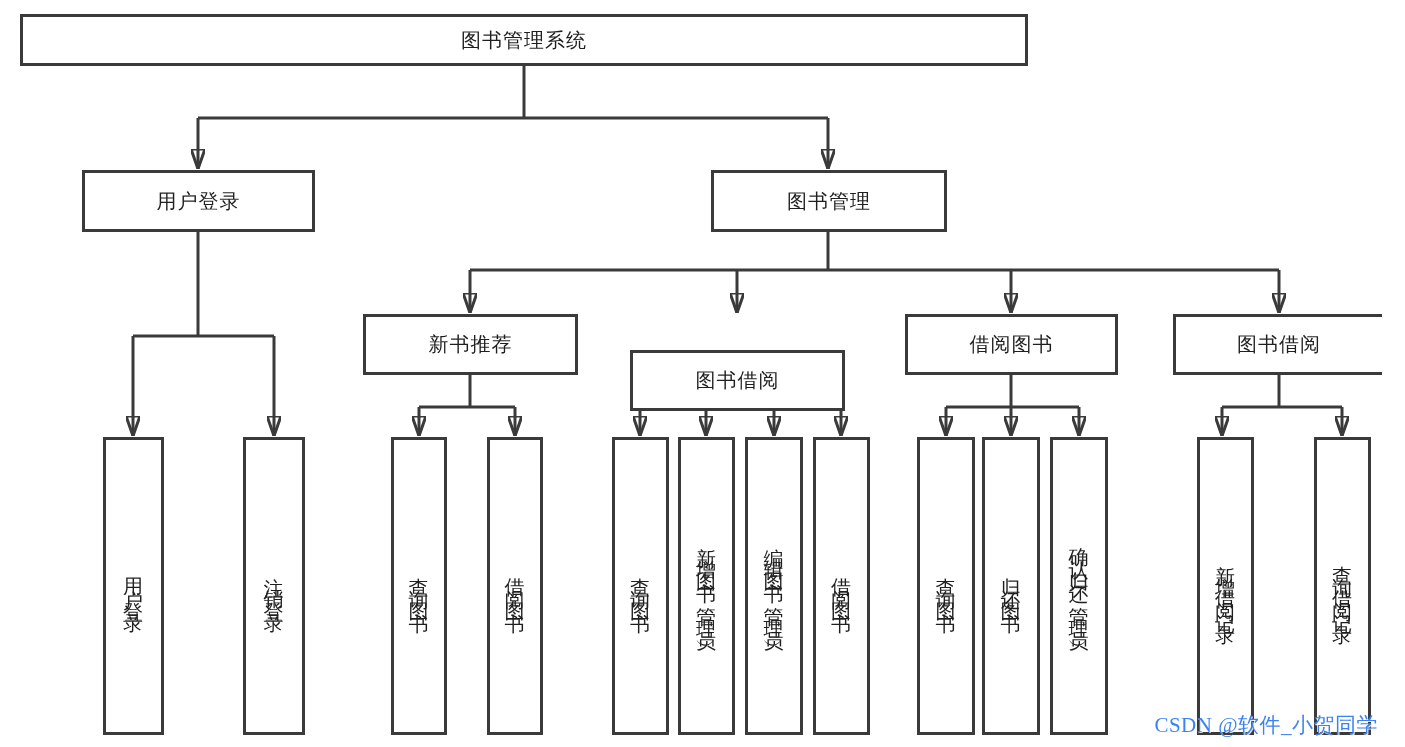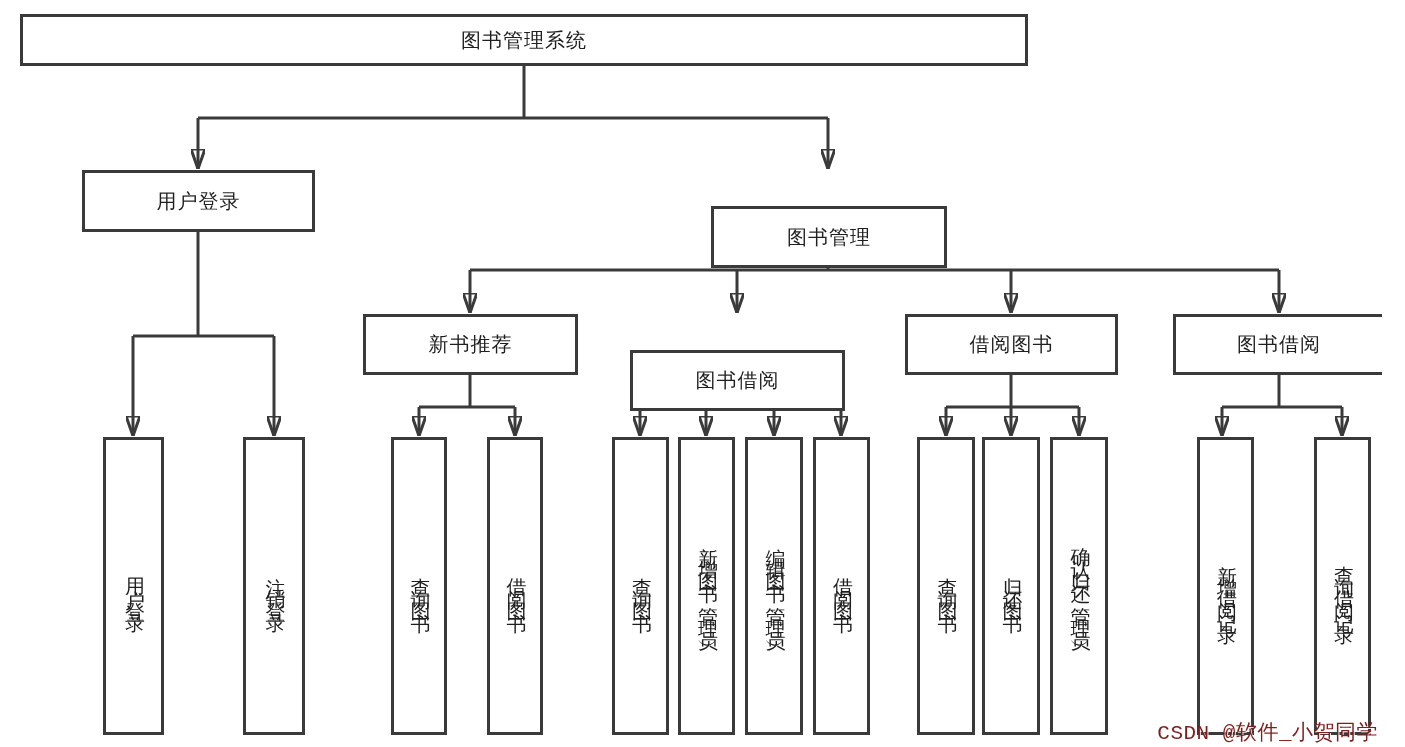--- a/index.html
+++ b/index.html
@@ -1,21 +1,21 @@
 <!DOCTYPE html>
 <html><head>
 <meta charset="utf-8">
 <style>
   html,body { margin:0; padding:0; background:#ffffff; }
   .canvas {
     position: relative;
     width: 1382px;
     height: 747px;
     background: #ffffff;
-    font-family: Liberation Mono, monospace;
+    font-family: Liberation Serif, serif;
     overflow: hidden;
   }
   .wires {
     position: absolute;
     left: 0; top: 0;
     width: 1405px; height: 747px;
   }
   .wires path { stroke:#3a3a3a; stroke-width:3; fill:none; }
   .box {
     position: absolute;
@@ -38,26 +38,25 @@
     font-size: 20px;
     letter-spacing: 12px;
     line-height: 1;
     white-space: nowrap;
   }
   .watermark {
     position: absolute;
     right: 4px;
     top: 711px;
     font-size: 21px;
-    color: #7f1d1d;
+    color: #3b82f6;
     letter-spacing: 0.5px;
     z-index: 5;
     text-shadow: 1px 1px 0 rgba(255,255,255,0.85);
     white-space: nowrap;
-    margin-top: 7px;
   }
 </style>
 </head>
 <body>
 
 <div class="canvas">
 
   <svg class="wires" width="1405" height="747" viewBox="0 0 1405 747" aria-hidden="true">
     <defs>
       <marker id="arw" markerUnits="userSpaceOnUse" markerWidth="20" markerHeight="14" refX="20" refY="7" orient="auto">
@@ -120,21 +119,21 @@
     </g>
   </svg>
 
   <div class="box" style="left:20px; top:14px; width:1008px; height:52px;">
     <span class="h-label">图书管理系统</span>
   </div>
 
   <div class="box" style="left:82px; top:170px; width:233px; height:62px;">
     <span class="h-label">用户登录</span>
   </div>
-  <div class="box" style="left:711px; top:170px; width:236px; height:62px;margin-top:36px;">
+  <div class="box" style="left:711px; top:170px; width:236px; height:62px;">
     <span class="h-label">图书管理</span>
   </div>
 
   <div class="box" style="left:363px; top:314px; width:215px; height:61px;">
     <span class="h-label">新书推荐</span>
   </div>
   <div class="box" style="left:630px; top:314px; width:215px; height:61px;margin-top:36px;">
     <span class="h-label">图书借阅</span>
   </div>
   <div class="box" style="left:905px; top:314px; width:213px; height:61px;">

